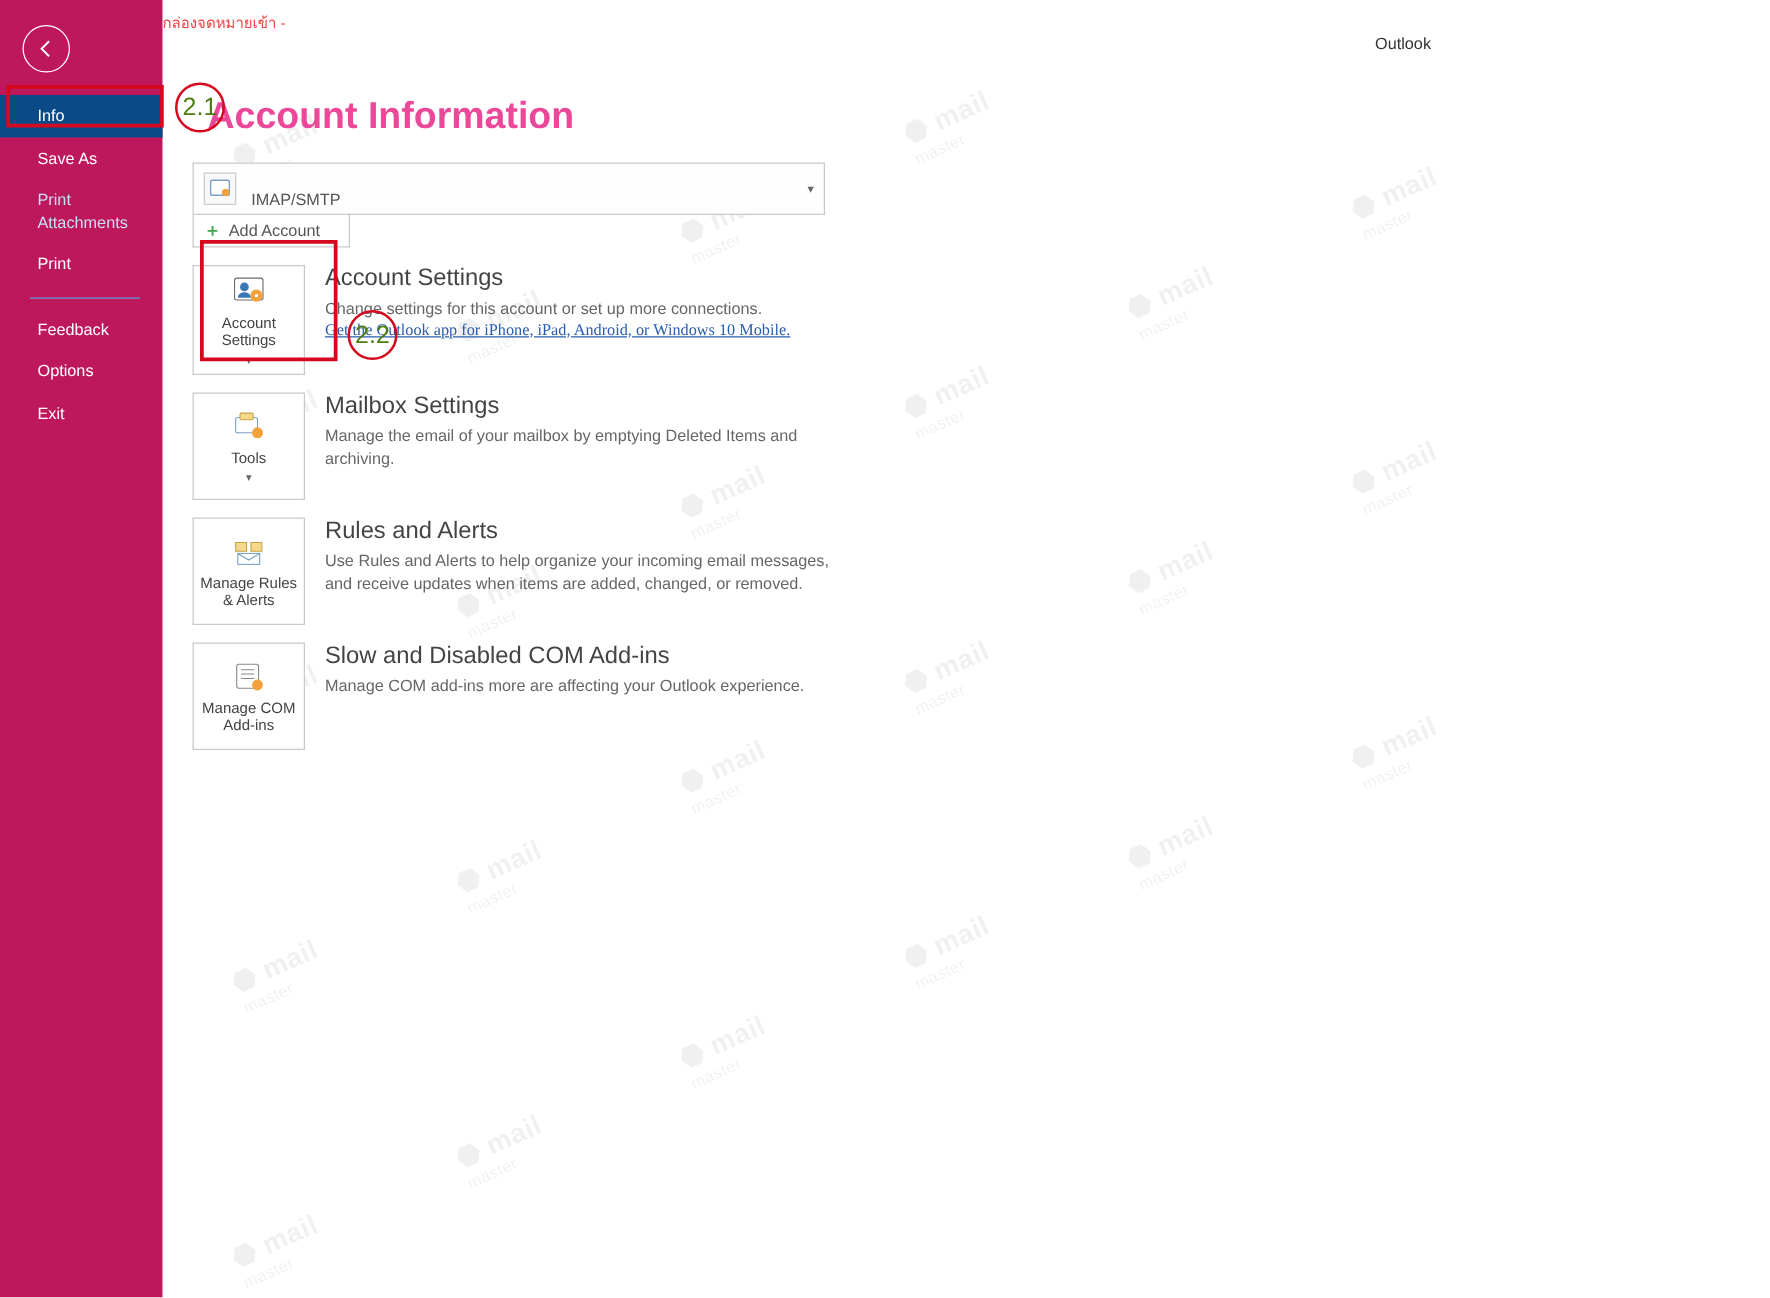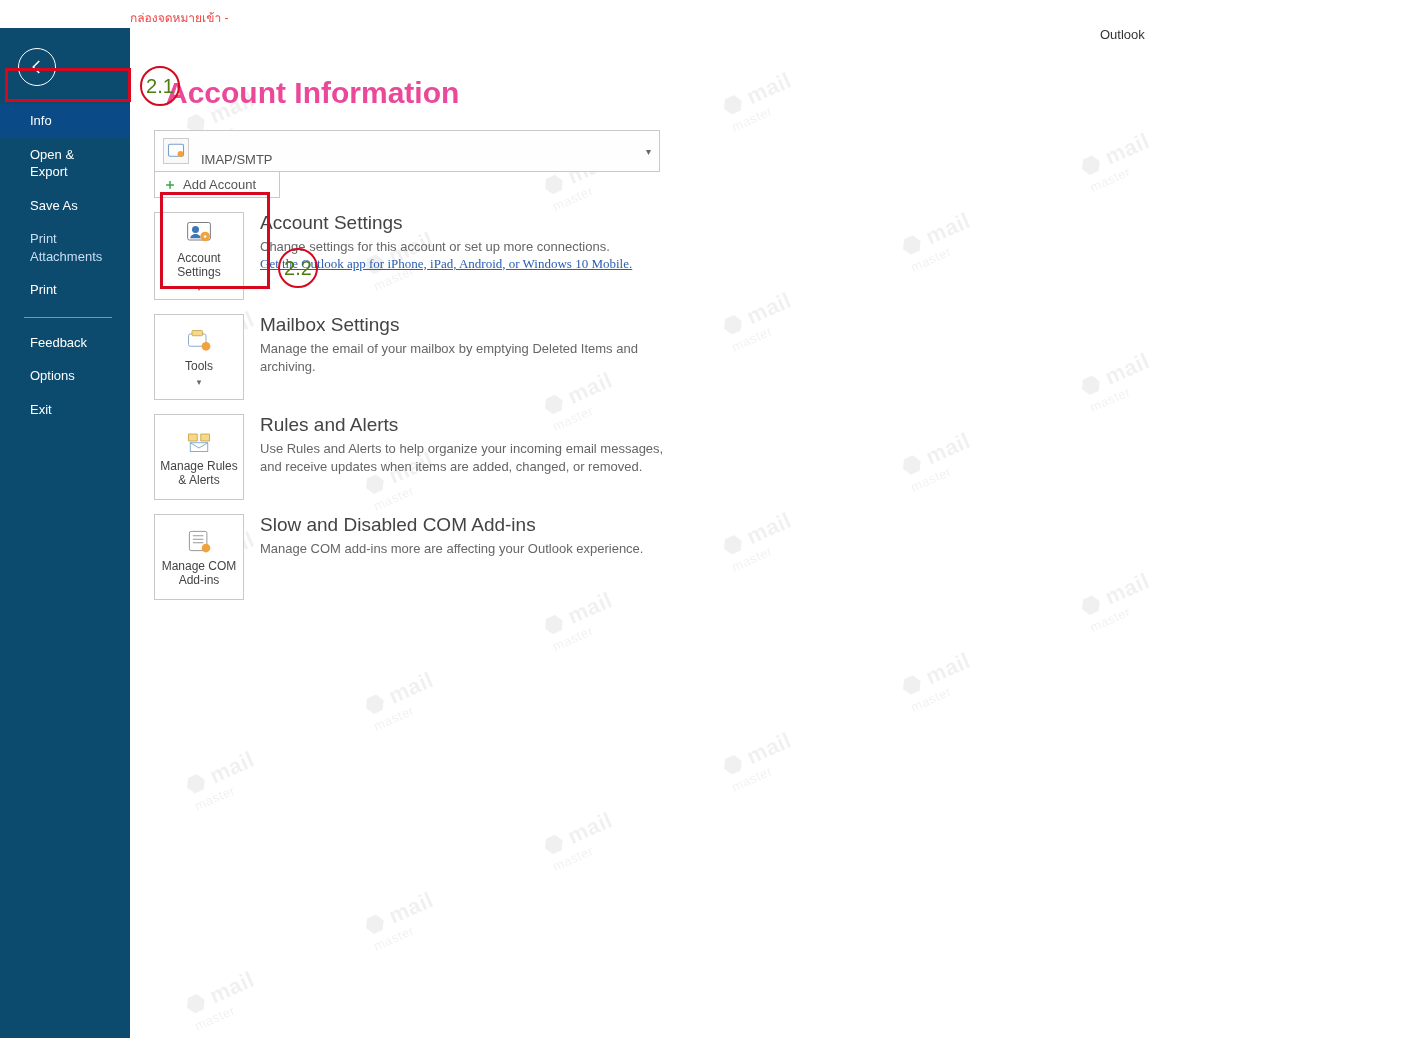--- a/index.html
+++ b/index.html
@@ -12,26 +12,25 @@
     overflow: hidden;
     position: relative;
   }
   .app {
     display: flex;
     height: 100%;
     width: 100%;
   }
   .sidebar {
     width: 130px;
-    background: #0c4a6e;
+    background: #be185d;
     color: #fff;
     display: flex;
     flex-direction: column;
     padding-top: 12px;
-    margin-top: 28px;
   }
   .back-btn {
     width: 38px;
     height: 38px;
     border: 1.5px solid #fff;
     border-radius: 50%;
     margin: 8px 0 18px 18px;
     display: flex;
     align-items: center;
     justify-content: center;
@@ -193,21 +192,20 @@
 
 <div class="app">
 
   <div class="sidebar">
     <div class="back-btn">
       <svg viewBox="0 0 24 24">
           <path d="M15 4 L7 12 L15 20"></path>
         </svg>
     </div>
     <div class="nav-item active">Info</div>
-    <div class="nav-item">Open &amp; Export</div>
     <div class="nav-item">Save As</div>
     <div class="nav-item muted">Print Attachments</div>
     <div class="nav-item">Print</div>
     <div class="nav-sep"></div>
     <div class="nav-item">Feedback</div>
     <div class="nav-item">Options</div>
     <div class="nav-item">Exit</div>
   </div>
 
   <div class="main">

